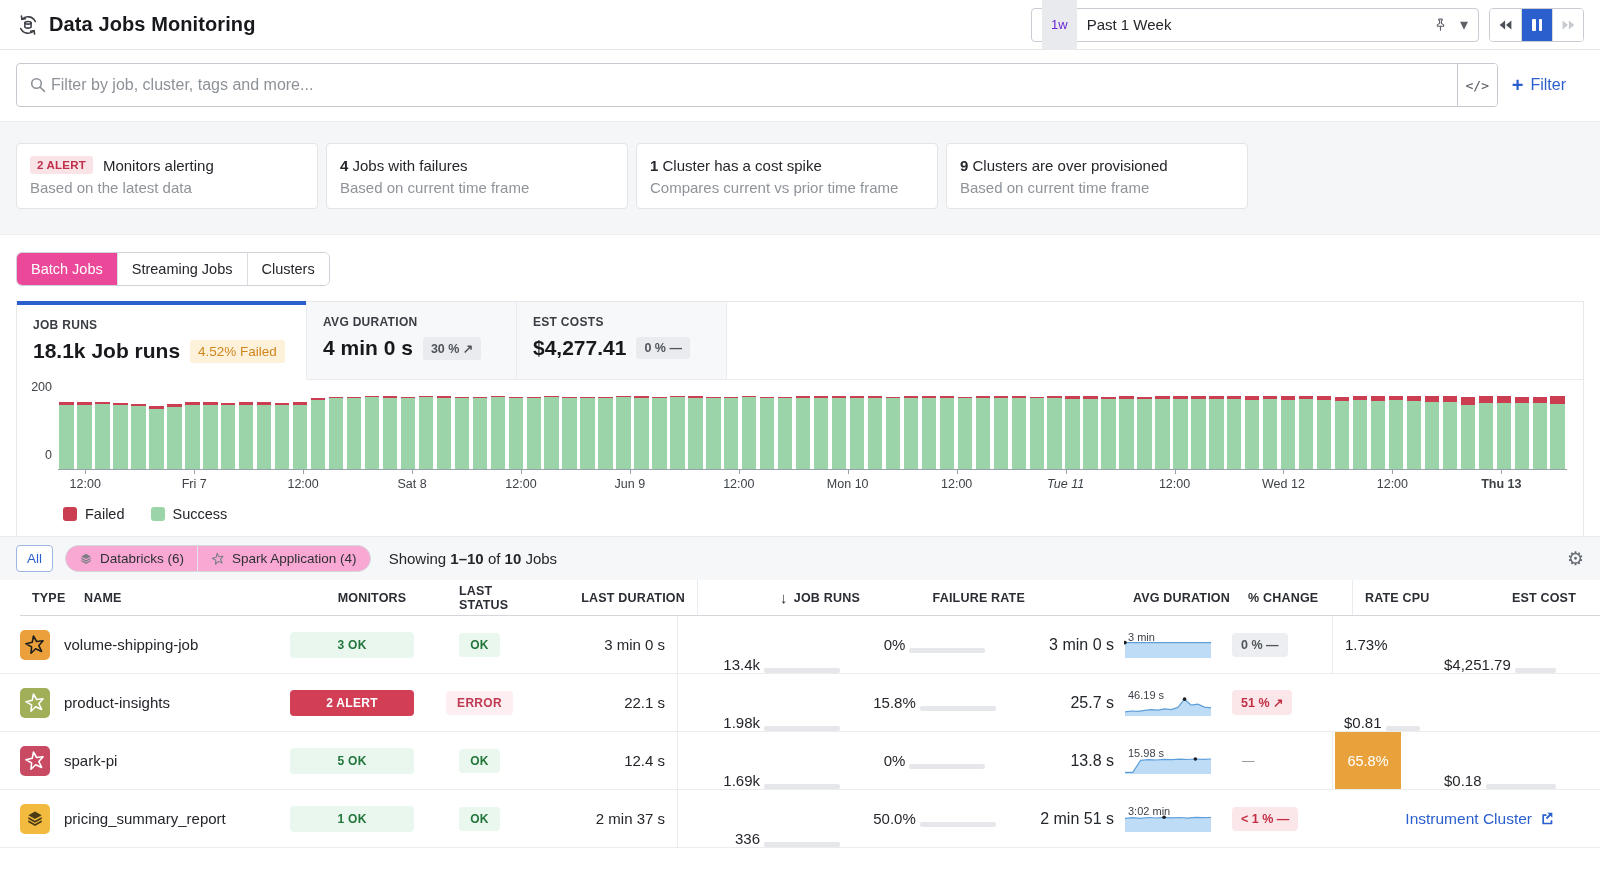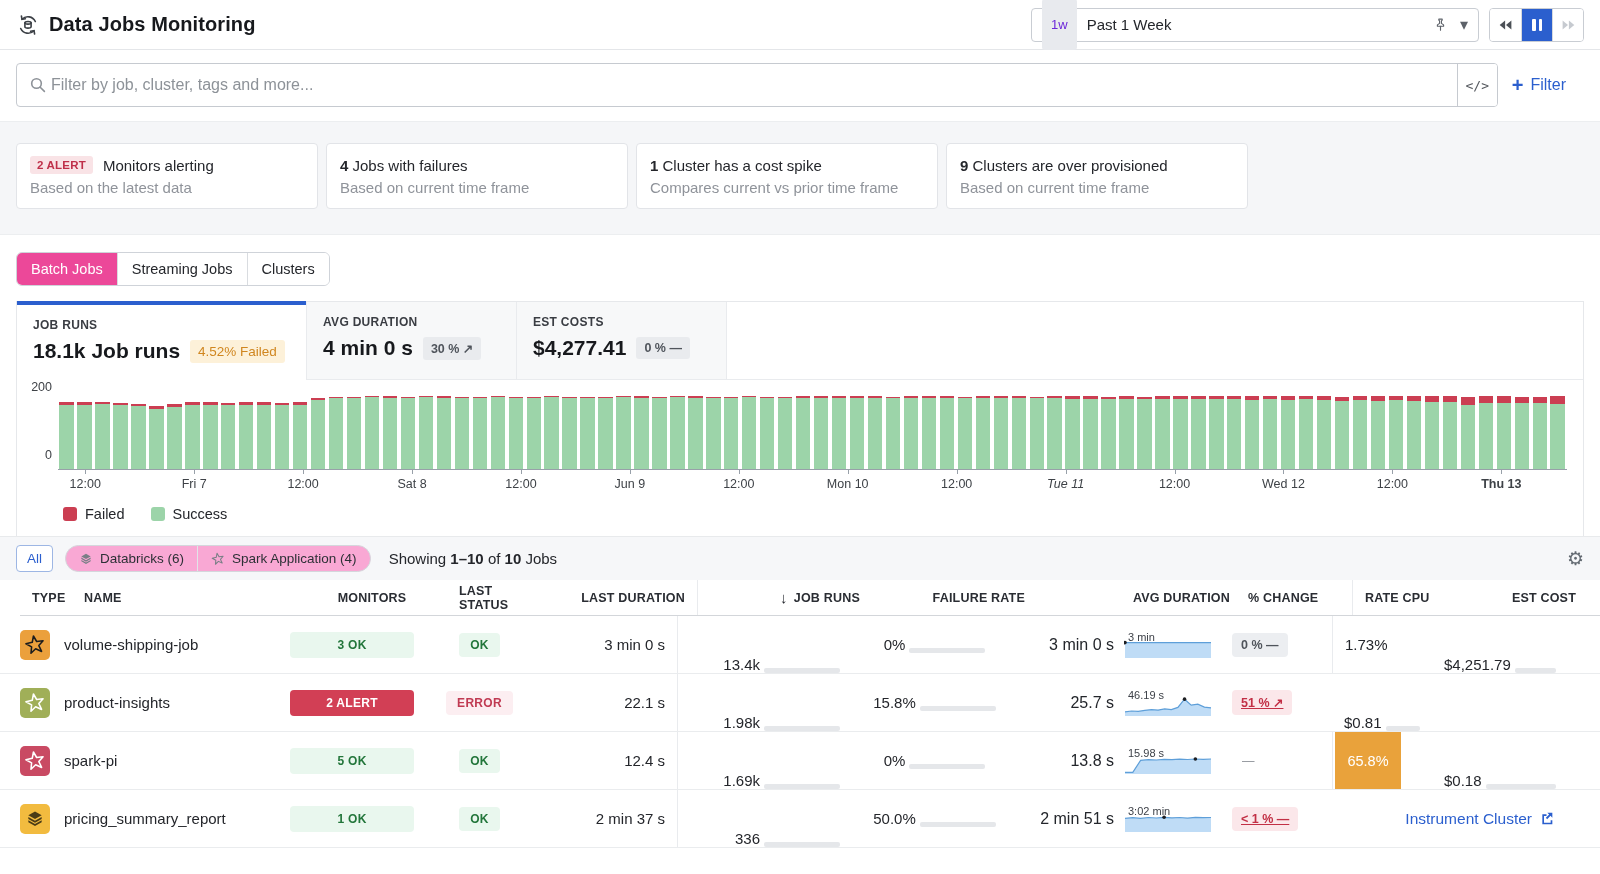--- a/index.html
+++ b/index.html
@@ -121,21 +121,21 @@
   .numcell { display:flex; flex-direction:row; align-items:flex-end; justify-content:center; gap:4px; height:100%; padding:0 12px; }
   .numcell .v { font-size:15px; color:#24262b; }
   .track { width:76px; height:5px; border-radius:2px; background:#e5e7ea; overflow:hidden; }
   .fillbar { height:100%; border-radius:2px; }
   .avgcell { display:flex; align-items:center; justify-content:flex-end; gap:10px; padding-right:10px; height:100%; }
   .spark { position:relative; width:88px; height:30px; }
   .spark svg { position:absolute; bottom:1px; left:0; }
   .sparklab { position:absolute; top:1px; left:4px; font-size:11px; color:#3d4148; z-index:2; white-space:nowrap; }
   .chg { display:inline-block; font-size:12.5px; font-weight:700; padding:5px 9px; border-radius:4px; margin-left:10px; white-space:nowrap; }
   .chg.neutral { background:#eceef1; color:#4f545b; }
-  .chg.bad { background:#fbe7ea; color:#c22f45;text-decoration:underline; }
+  .chg.bad { background:#fbe7ea; color:#c22f45; }
   .chg.none { background:none; color:#8a8f96; font-weight:400; padding-left:10px; }
   .idlecell { height:100%; display:flex; align-items:center; padding:0; }
   .idle-plain { padding-left:12px; font-size:15px; }
   .idle-hot { width:66px; height:100%; background:#e9a23b; color:#fff; display:flex;
     align-items:center; justify-content:center; font-size:14.5px; margin-left:2px; }
   .linkcell { grid-column: span 2; text-align:right; padding-right:14px; }
   .ilink { color:#2b5fce; font-size:15.5px; text-decoration:none; display:inline-flex; align-items:center; gap:7px; }
   svg { display:block; }
 </style>
 </head>

